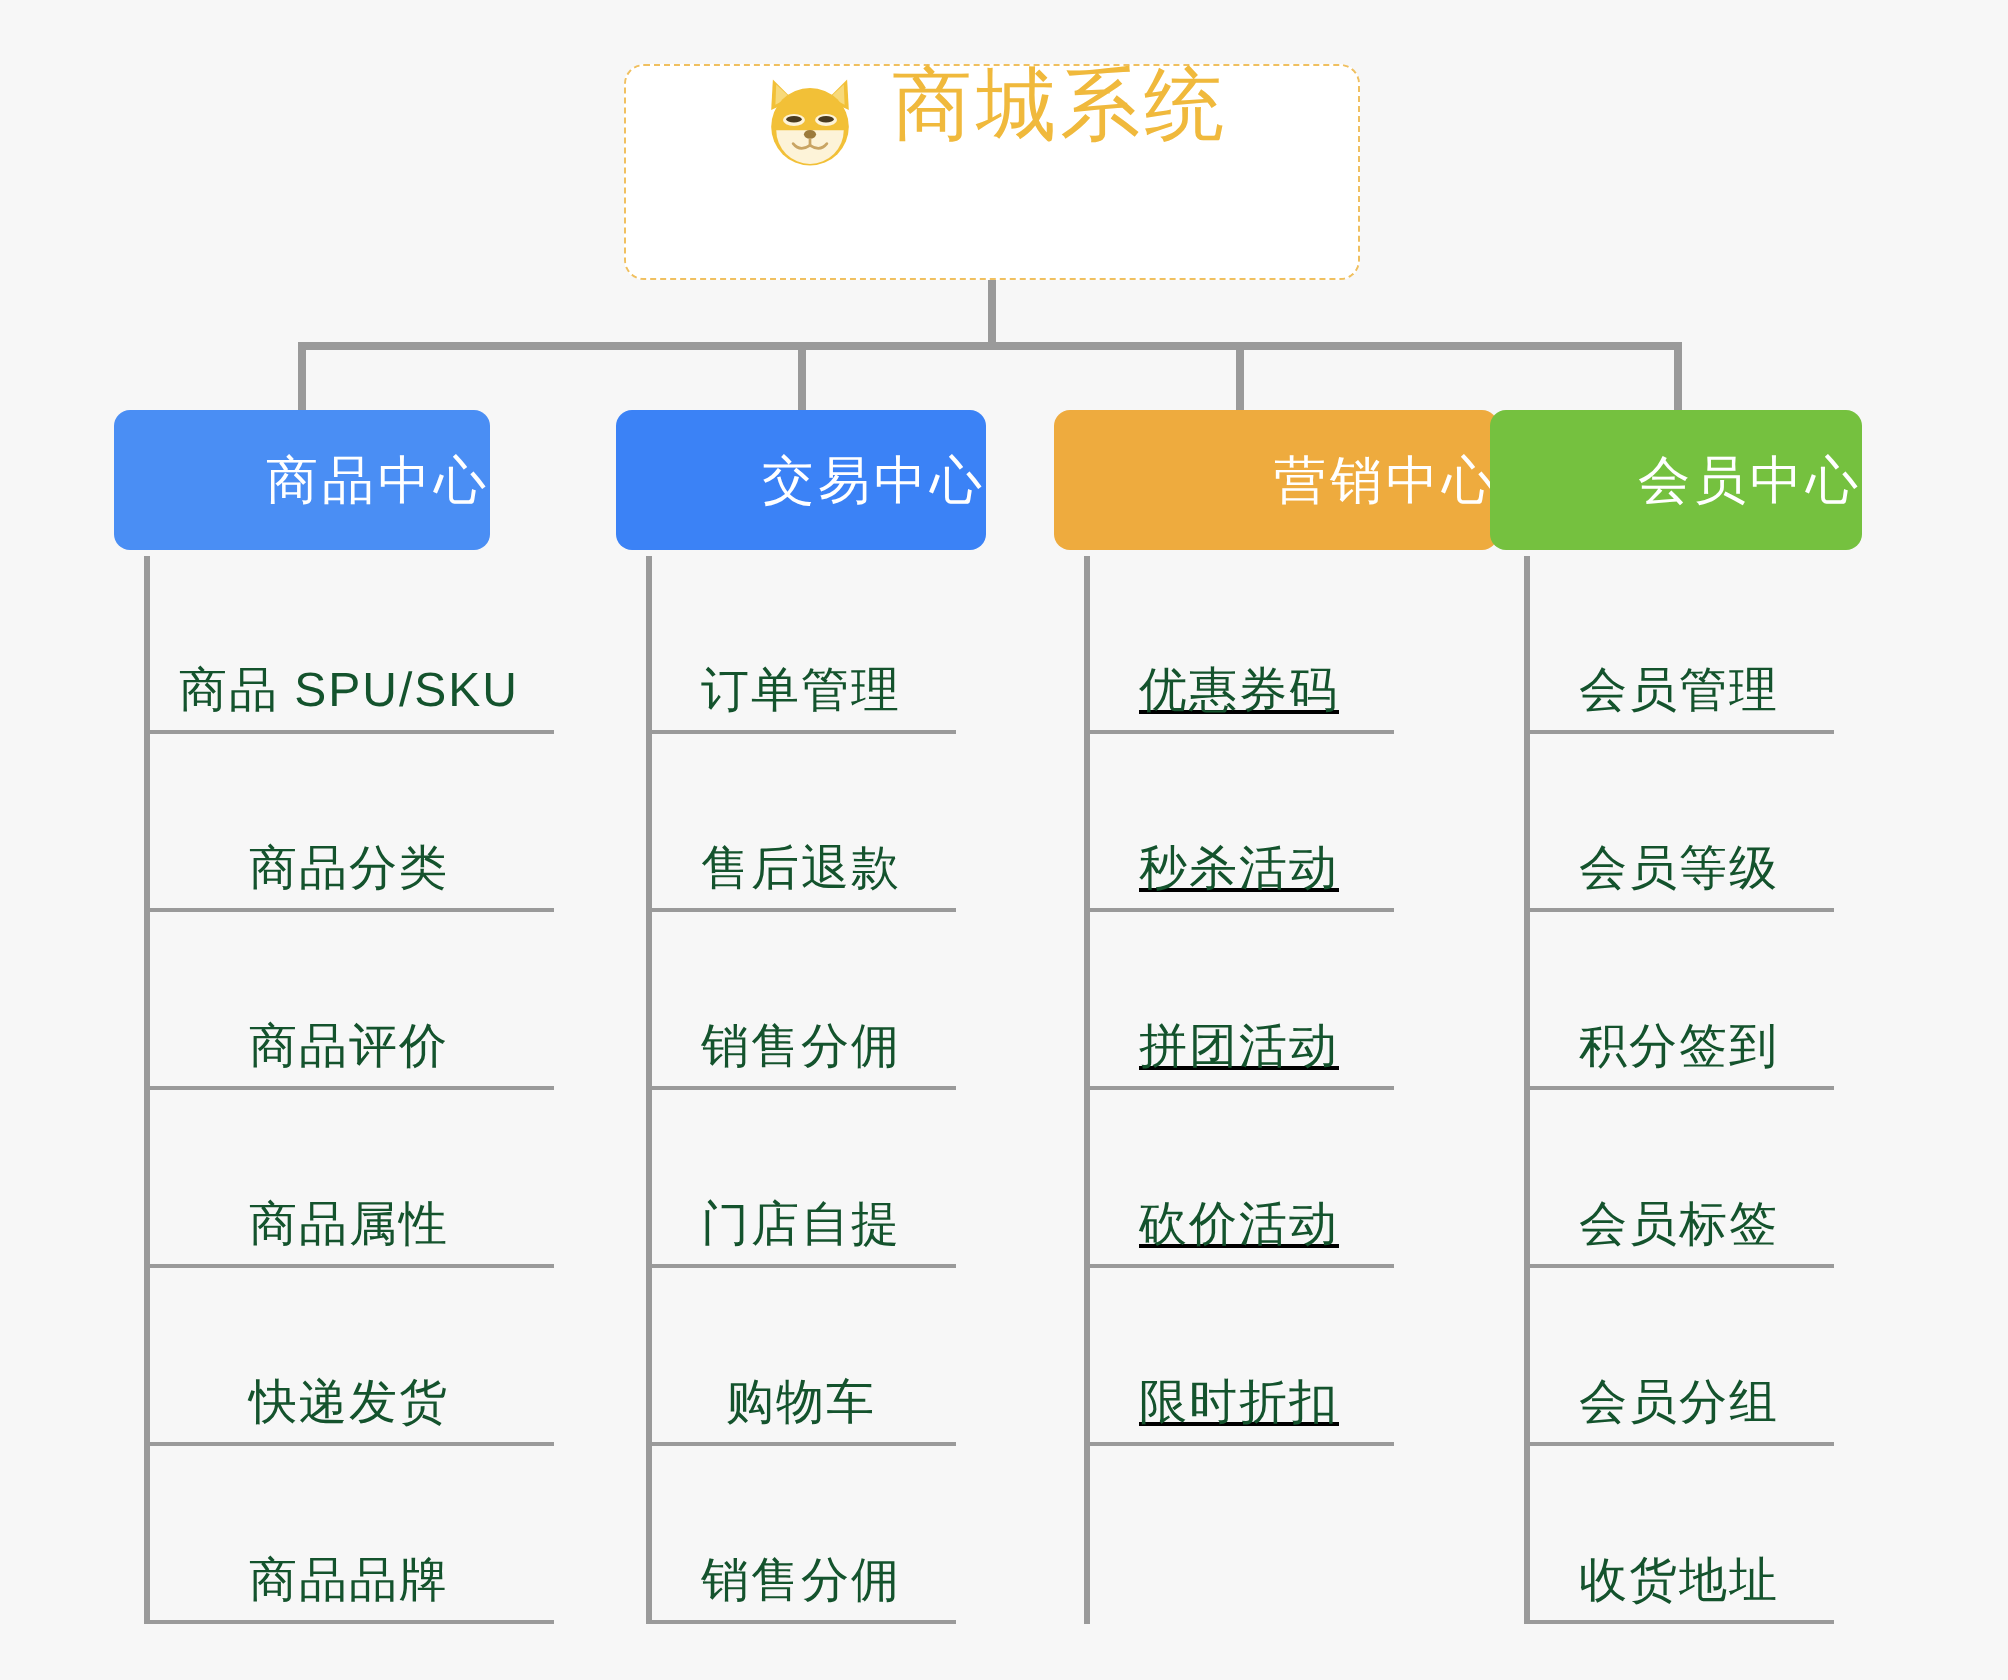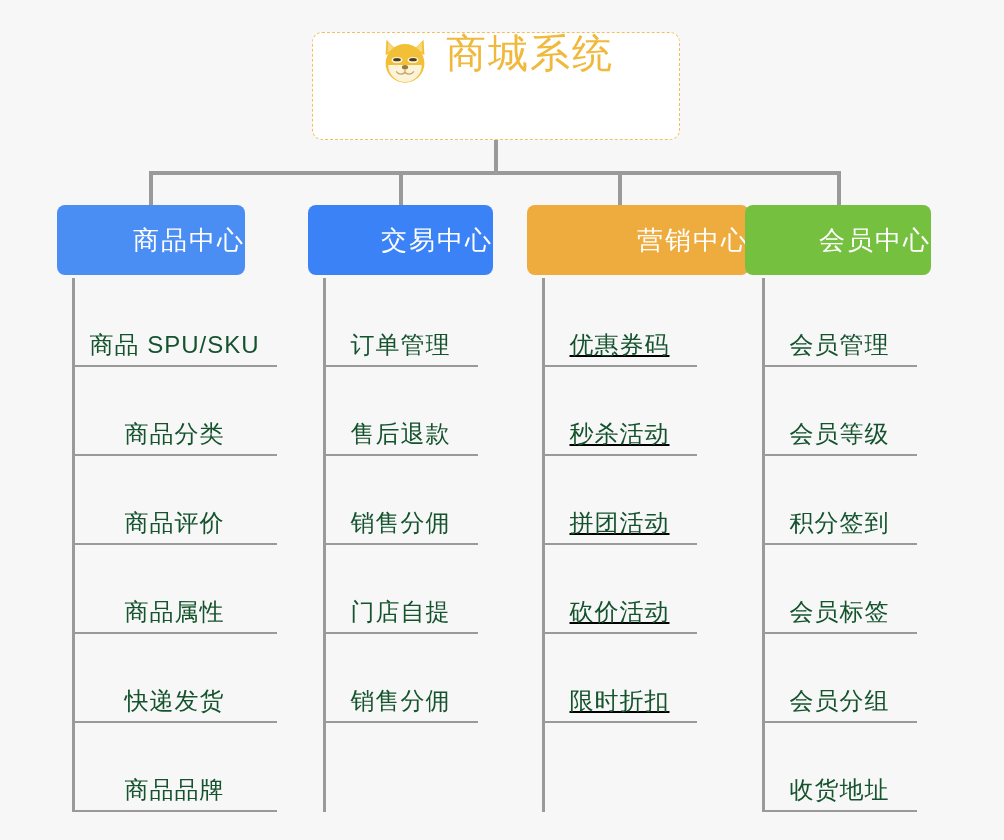--- a/index.html
+++ b/index.html
@@ -179,20 +179,23 @@
     <div class="leaf-item">
         <span class="leaf-label">售后退款</span>
       </div>
     <div class="leaf-item">
         <span class="leaf-label">销售分佣</span>
       </div>
     <div class="leaf-item">
         <span class="leaf-label">门店自提</span>
       </div>
     <div class="leaf-item">
+        <span class="leaf-label">购物车</span>
+      </div>
+    <div class="leaf-item">
         <span class="leaf-label">销售分佣</span>
       </div>
   </div>
 
   <div class="leaf-col" style="left:542px; width:155px;text-decoration:underline;">
     <div class="leaf-spine" style="height:534px;"></div>
     <div class="leaf-item">
         <span class="leaf-label">优惠券码</span>
       </div>
     <div class="leaf-item">

